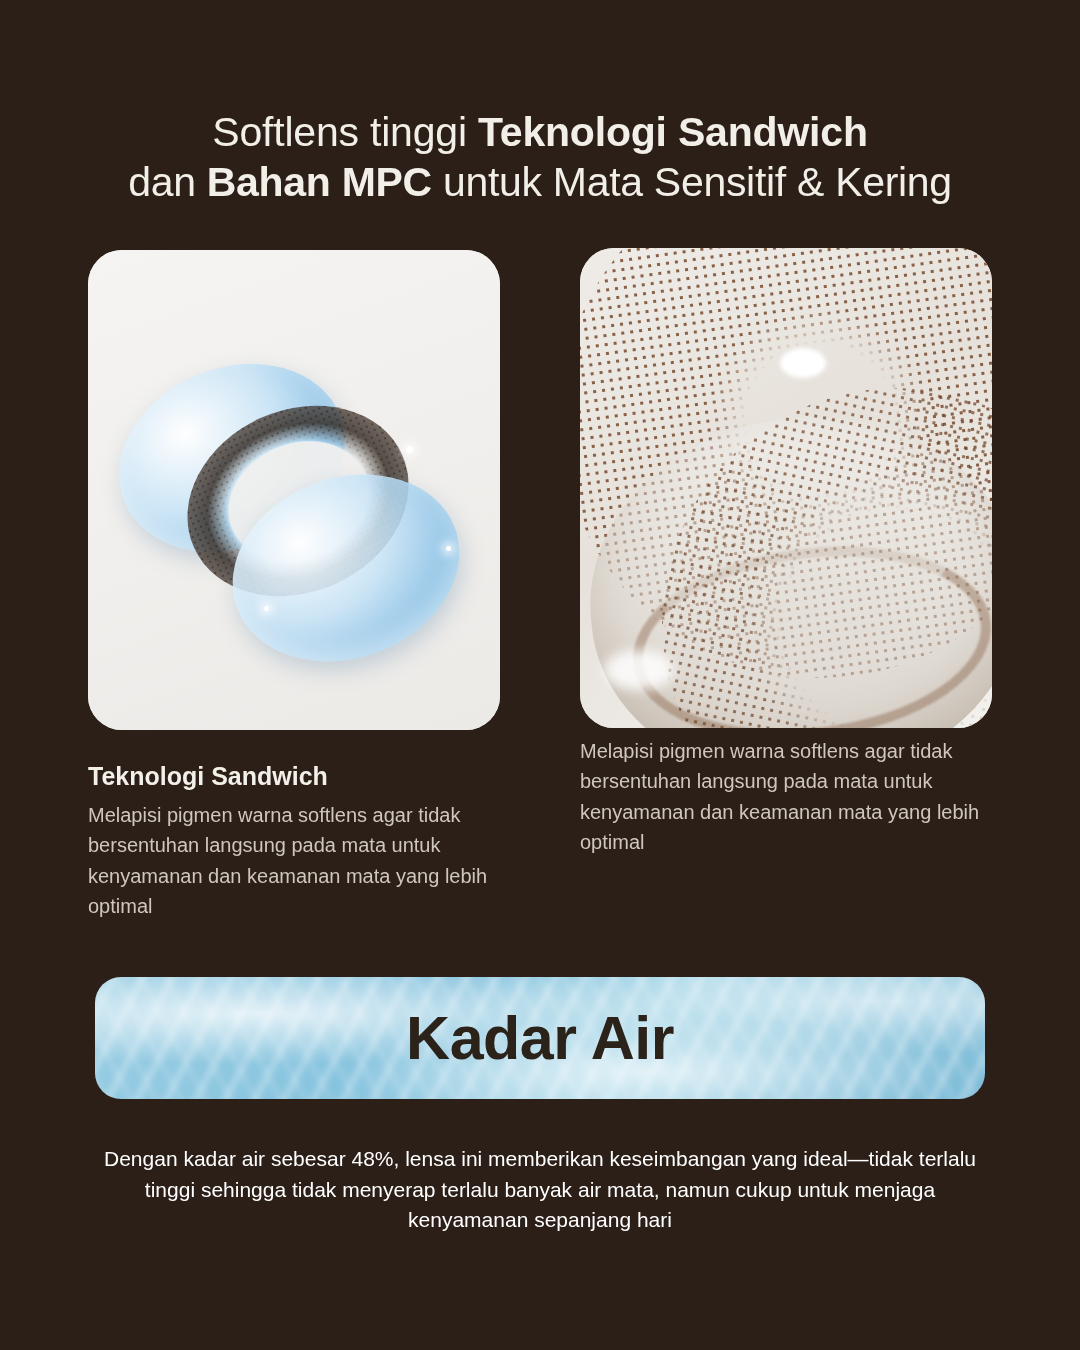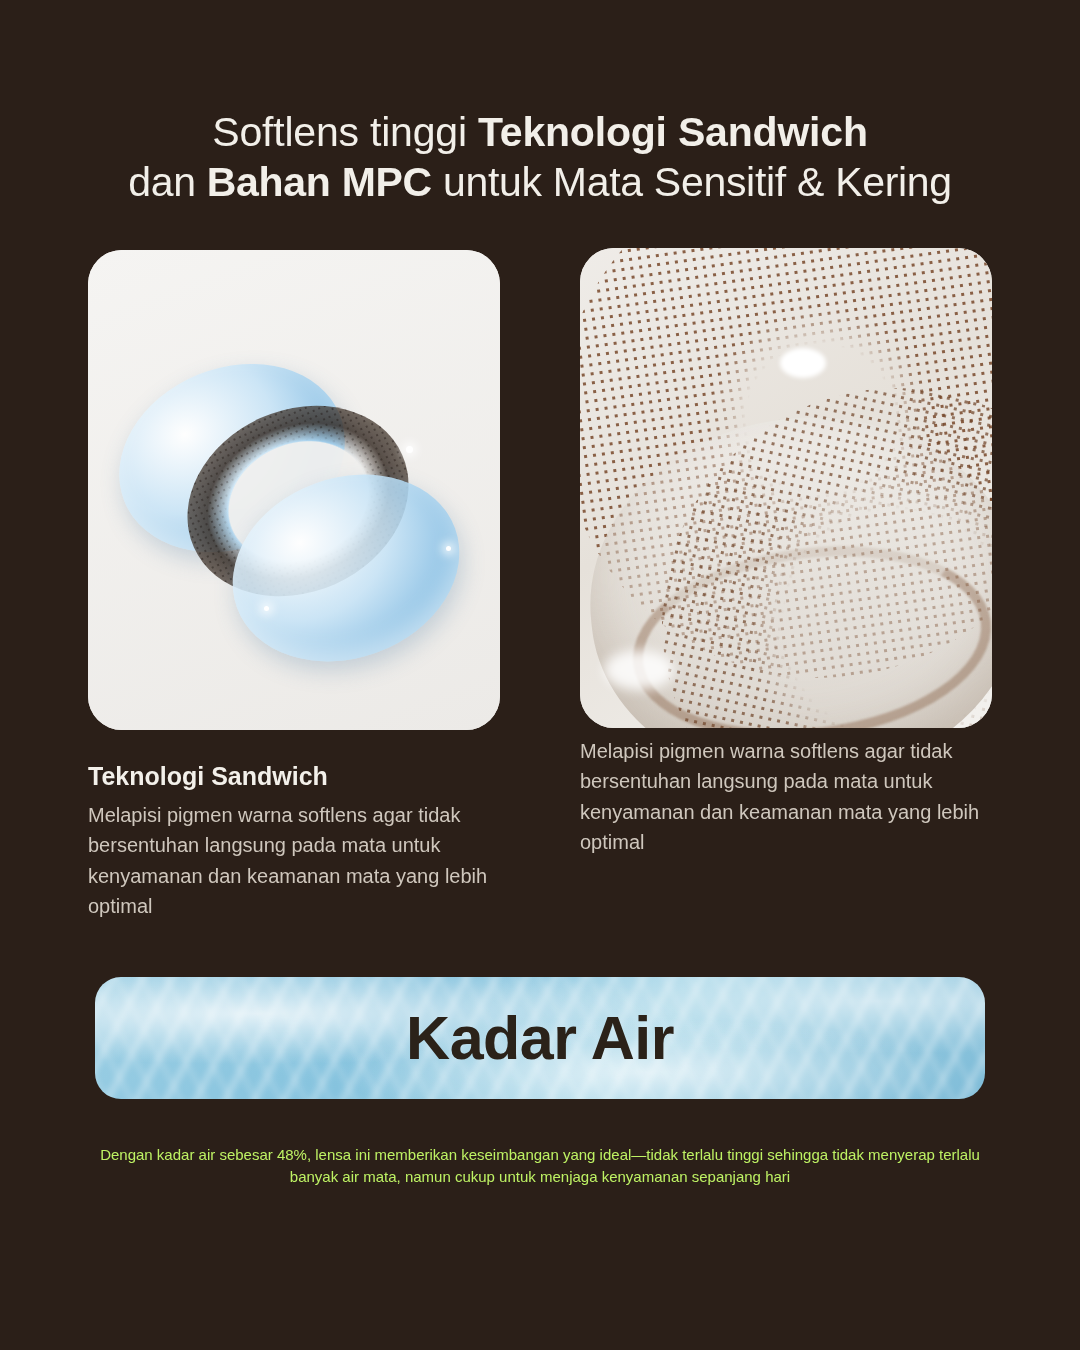--- a/index.html
+++ b/index.html
@@ -238,23 +238,23 @@
     letter-spacing: -0.5px;
   }
 
   
   .footer {
     position: absolute;
     left: 90px;
     top: 1144px;
     width: 900px;
     text-align: center;
-    font-size: 15px;
+    font-size: 21px;
     line-height: 1.46;
-    color: #bef264;
+    color: #ffffff;
   }
 </style>
 </head>
 <body>
 
 <div class="page">
 
   <div class="heading">
     <div class="line line1"><span>Softlens tinggi </span><b>Teknologi Sandwich</b></div>
     <div class="line line2"><span>dan </span><b>Bahan MPC</b><span> untuk Mata Sensitif &amp; Kering</span></div>

